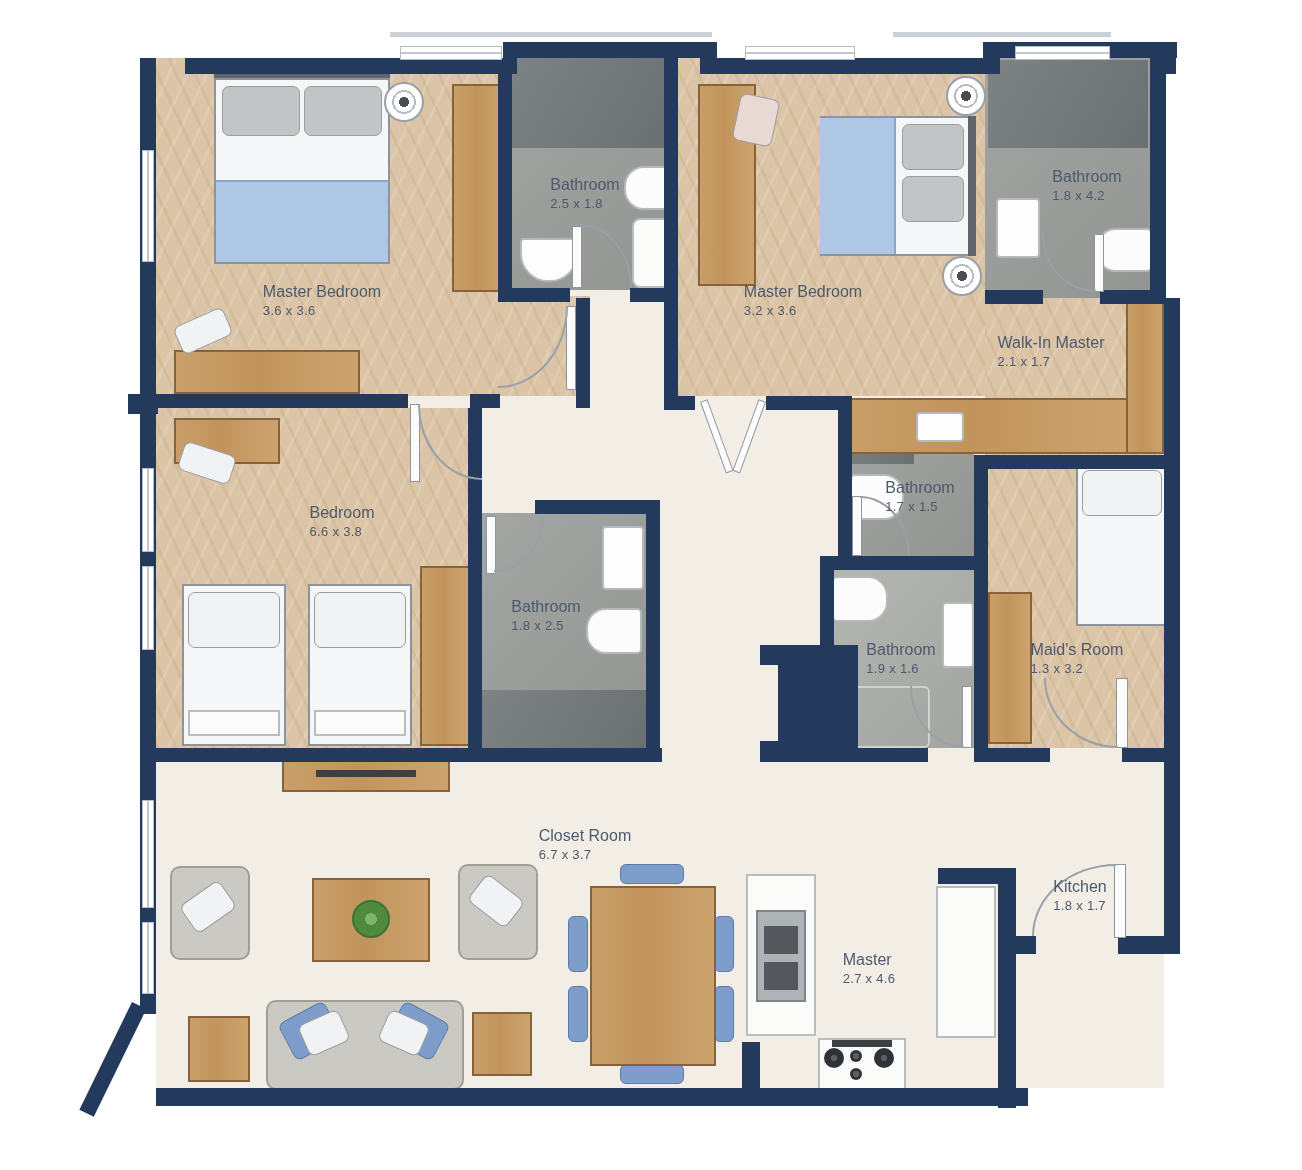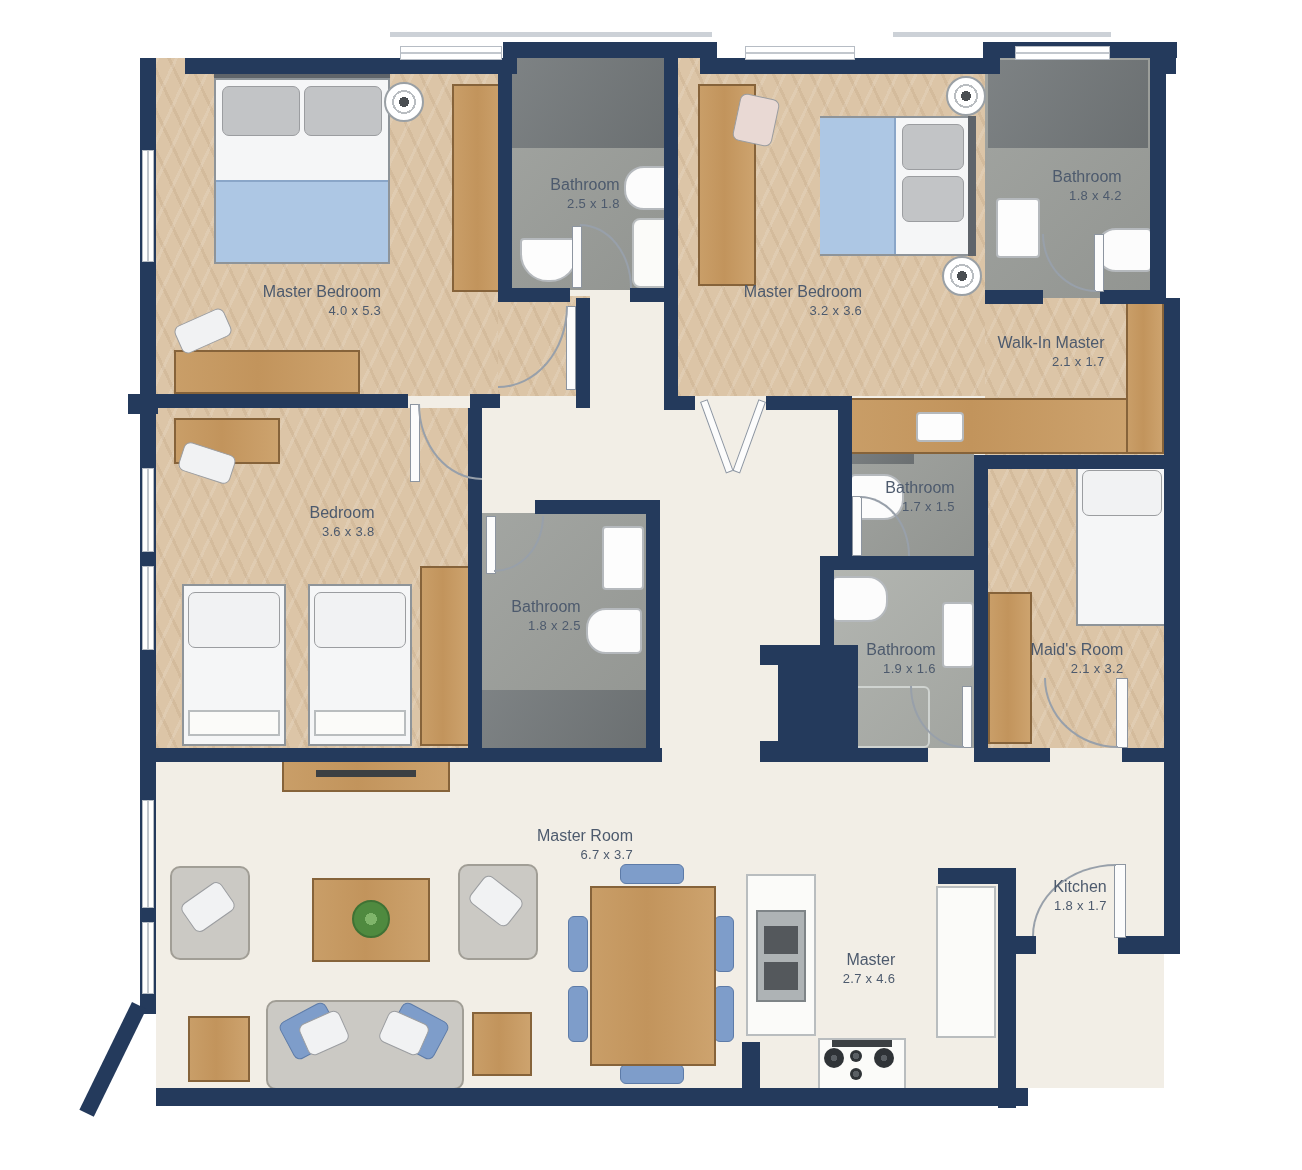--- a/index.html
+++ b/index.html
@@ -37,21 +37,21 @@
   .burner{background:radial-gradient(circle,#5a5f64 0 3px,#2f3337 3px);}
   .graysink{background:#aeb3b5;border:2px solid #7e8487;}
   .darksq{background:#54585c;}
   .stripdark{background:#3c4043;}
   .outline{border:2px solid #cfd3d0;background:transparent;}
   .leaf{background:#fcfcfc;border:1px solid #8d95a0;}
   .arc{background:transparent;}
   .win-h{background:linear-gradient(to bottom,#fff 42%,#c2c7cd 42% 58%,#fff 58%);border:1px solid #b6bcc4;}
   .win-v{background:linear-gradient(to right,#fff 42%,#c2c7cd 42% 58%,#fff 58%);border:1px solid #b6bcc4;}
   .rail{background:#ccd1d7;}
-  .room-label{position:absolute;transform:translate(-50%,-50%);text-align:right;
+  .room-label{position:absolute;transform:translate(-50%,-50%);text-align:left;
               color:#4d5a6d;line-height:1.3;white-space:nowrap;z-index:50;}
   .rn{font-size:16px;}
   .rd{font-size:13px;letter-spacing:.3px;}
 </style>
 </head>
 <body>
 
 <div id="plan">
   <div id="layers">
       <div class="abs floor-cream" style="left: 156px; top: 58px; width: 1008px; height: 1030px;"></div>
@@ -223,60 +223,60 @@
       <div class="abs leaf" style="left: 962px; top: 686px; width: 10px; height: 62px;"></div>
       <div class="abs arc" style="left: 910px; top: 686px; width: 54px; height: 62px; border-radius: 0px 0px 0px 100%; border-left: 2px solid rgb(152, 160, 170); border-bottom: 2px solid rgb(152, 160, 170);"></div>
       <div class="abs leaf" style="left: 1116px; top: 678px; width: 12px; height: 70px;"></div>
       <div class="abs arc" style="left: 1044px; top: 678px; width: 74px; height: 70px; border-radius: 0px 0px 0px 100%; border-left: 2px solid rgb(152, 160, 170); border-bottom: 2px solid rgb(152, 160, 170);"></div>
       <div class="abs leaf" style="left: 1114px; top: 864px; width: 12px; height: 74px;"></div>
       <div class="abs arc" style="left: 1032px; top: 864px; width: 84px; height: 72px; border-radius: 100% 0px 0px; border-top: 2px solid rgb(152, 160, 170); border-left: 2px solid rgb(152, 160, 170);"></div>
     </div>
 
   <div class="room-label" style="left:322px;top:301px">
     <div class="rn">Master Bedroom</div>
-    <div class="rd">4.0 x 5.3</div>
+    <div class="rd">3.6 x 3.6</div>
   </div>
   <div class="room-label" style="left:585px;top:194px">
     <div class="rn">Bathroom</div>
     <div class="rd">2.5 x 1.8</div>
   </div>
   <div class="room-label" style="left:803px;top:301px">
     <div class="rn">Master Bedroom</div>
     <div class="rd">3.2 x 3.6</div>
   </div>
   <div class="room-label" style="left:1087px;top:186px">
     <div class="rn">Bathroom</div>
     <div class="rd">1.8 x 4.2</div>
   </div>
   <div class="room-label" style="left:1051px;top:352px">
     <div class="rn">Walk-In Master</div>
     <div class="rd">2.1 x 1.7</div>
   </div>
   <div class="room-label" style="left:342px;top:522px">
     <div class="rn">Bedroom</div>
-    <div class="rd">3.6 x 3.8</div>
+    <div class="rd">6.6 x 3.8</div>
   </div>
   <div class="room-label" style="left:546px;top:616px">
     <div class="rn">Bathroom</div>
     <div class="rd">1.8 x 2.5</div>
   </div>
   <div class="room-label" style="left:920px;top:497px">
     <div class="rn">Bathroom</div>
     <div class="rd">1.7 x 1.5</div>
   </div>
   <div class="room-label" style="left:901px;top:659px">
     <div class="rn">Bathroom</div>
     <div class="rd">1.9 x 1.6</div>
   </div>
   <div class="room-label" style="left:1077px;top:659px">
     <div class="rn">Maid's Room</div>
-    <div class="rd">2.1 x 3.2</div>
+    <div class="rd">1.3 x 3.2</div>
   </div>
   <div class="room-label" style="left:585px;top:845px">
-    <div class="rn">Master Room</div>
+    <div class="rn">Closet Room</div>
     <div class="rd">6.7 x 3.7</div>
   </div>
   <div class="room-label" style="left:869px;top:969px">
     <div class="rn">Master</div>
     <div class="rd">2.7 x 4.6</div>
   </div>
   <div class="room-label" style="left:1080px;top:896px">
     <div class="rn">Kitchen</div>
     <div class="rd">1.8 x 1.7</div>
   </div>

